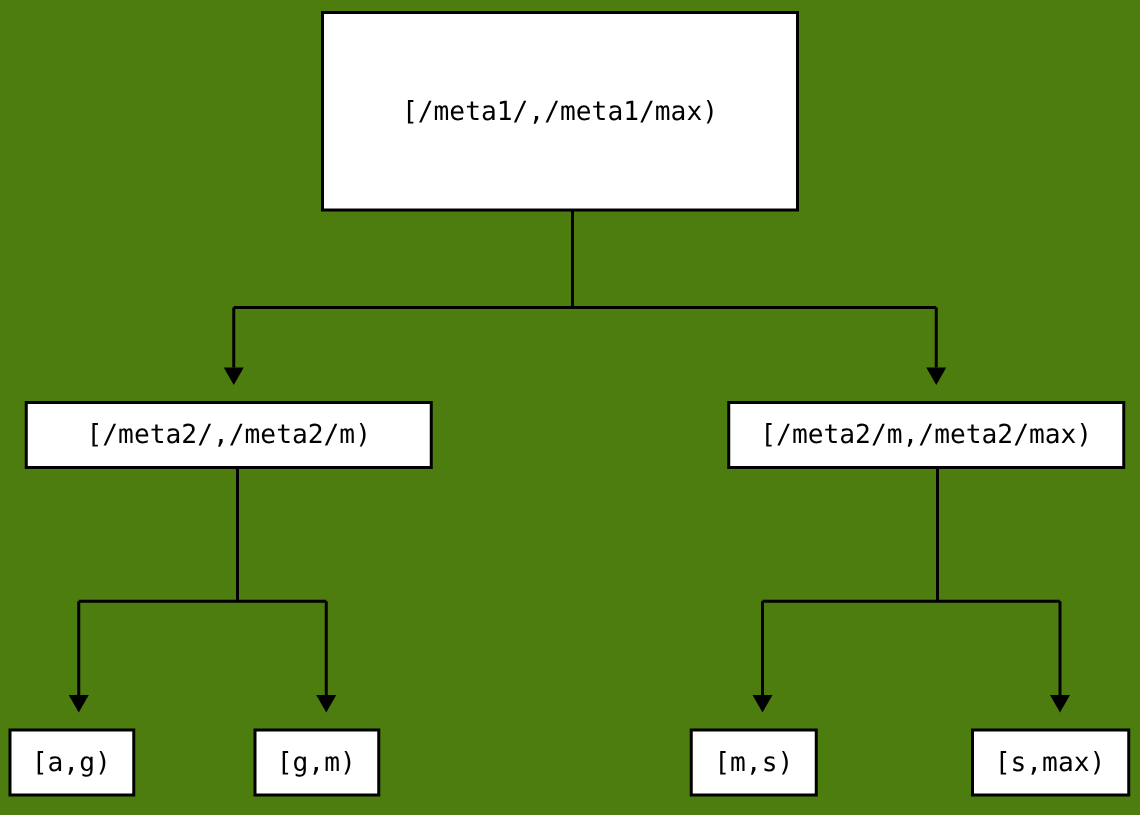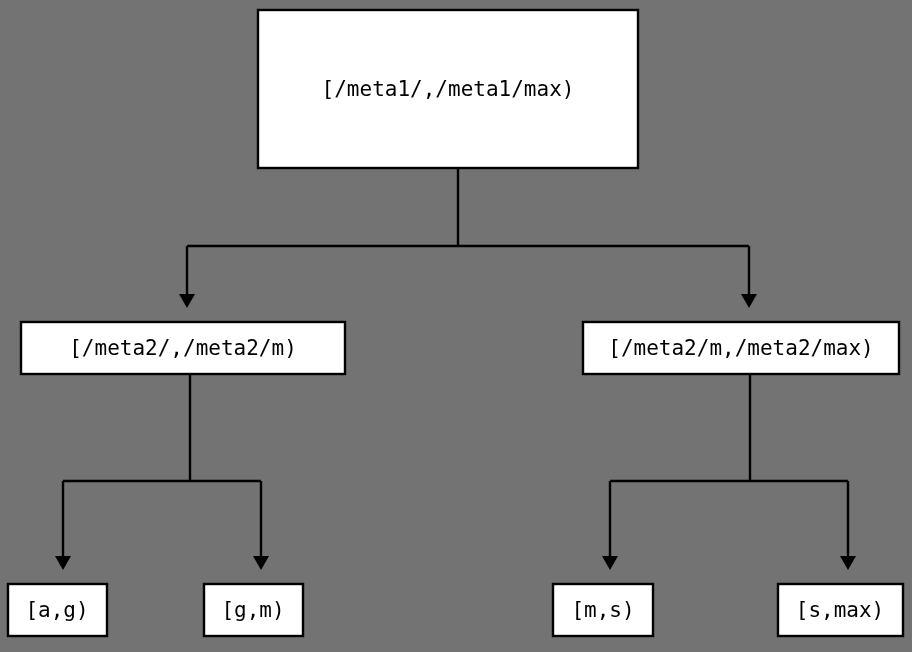--- a/index.html
+++ b/index.html
@@ -11,21 +11,21 @@
   body {
     width: 912px;
     height: 652px;
     font-family: "DejaVu Sans Mono", "Liberation Mono", monospace;
     overflow: hidden;
   }
   #diagram-root {
     position: relative;
     width: 912px;
     height: 652px;
-    background: #737373;
+    background: #4d7c0f;
   }
   svg#tree-canvas {
     position: absolute;
     top: 0;
     left: 0;
     width: 912px;
     height: 652px;
     display: block;
   }
   .node-box {

